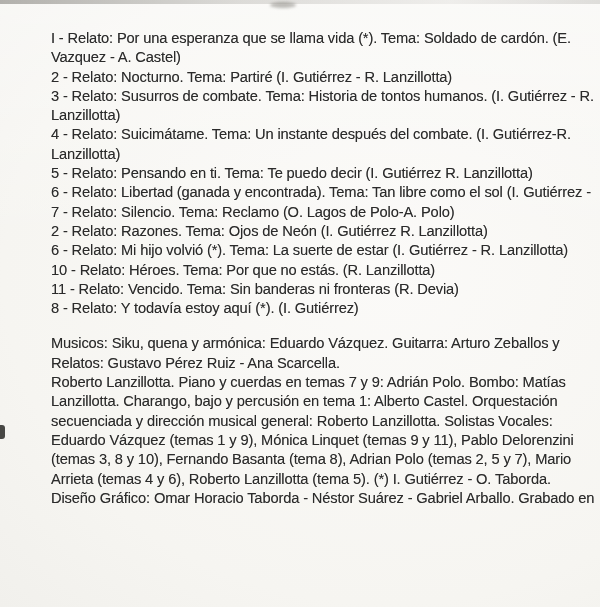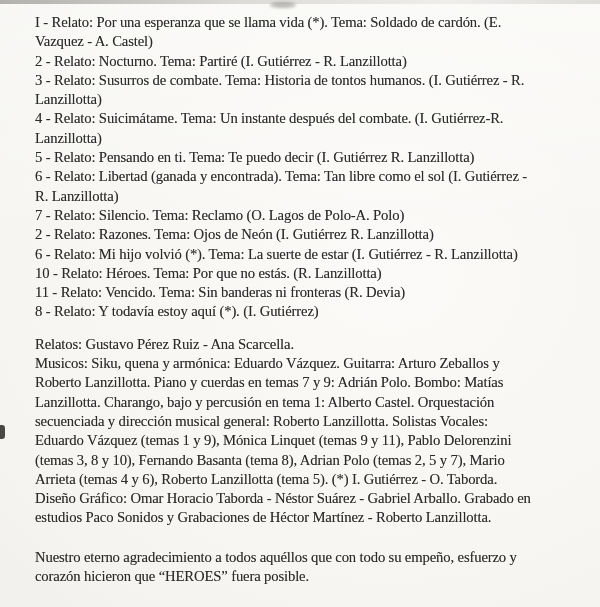--- a/index.html
+++ b/index.html
@@ -44,21 +44,21 @@
     top: 0; left: 0;
     box-sizing: border-box;
     width: 600px; height: 607px;
     padding: 13px 26px 0 35px;
     color: #2b2b2b;
     font-size: 14.7px;
     line-height: 19.3px;
     letter-spacing: -0.15px;
     text-shadow: 0 0 0.4px rgba(30,30,30,0.38);
   }
-  .para { margin: 0; font-family: Liberation Serif, serif; }
+  .para { margin: 16px; }
   .para-credits { margin-top: 13px; }
   .para-ack { margin-top: 20px; }
   .tline { white-space: nowrap; }
 </style>
 </head>
 <body>
 
 <div class="scan-top-strip"></div>
 <div class="scan-smudge"></div>
 <div class="scan-edge-speck"></div>
@@ -68,40 +68,34 @@
   <div class="para para-tracks">
     <div class="tline">I - Relato: Por una esperanza que se llama vida (*). Tema: Soldado de cardón. (E.</div>
     <div class="tline">Vazquez - A. Castel)</div>
     <div class="tline">2 - Relato: Nocturno. Tema: Partiré (I. Gutiérrez - R. Lanzillotta)</div>
     <div class="tline">3 - Relato: Susurros de combate. Tema: Historia de tontos humanos. (I. Gutiérrez - R.</div>
     <div class="tline">Lanzillotta)</div>
     <div class="tline">4 - Relato: Suicimátame. Tema: Un instante después del combate. (I. Gutiérrez-R.</div>
     <div class="tline">Lanzillotta)</div>
     <div class="tline">5 - Relato: Pensando en ti. Tema: Te puedo decir (I. Gutiérrez R. Lanzillotta)</div>
     <div class="tline">6 - Relato: Libertad (ganada y encontrada). Tema: Tan libre como el sol (I. Gutiérrez -</div>
-    <div class="tline">R. Lanzillotta)</div>
     <div class="tline">7 - Relato: Silencio. Tema: Reclamo (O. Lagos de Polo-A. Polo)</div>
     <div class="tline">2 - Relato: Razones. Tema: Ojos de Neón (I. Gutiérrez R. Lanzillotta)</div>
     <div class="tline">6 - Relato: Mi hijo volvió (*). Tema: La suerte de estar (I. Gutiérrez - R. Lanzillotta)</div>
     <div class="tline">10 - Relato: Héroes. Tema: Por que no estás. (R. Lanzillotta)</div>
     <div class="tline">11 - Relato: Vencido. Tema: Sin banderas ni fronteras (R. Devia)</div>
     <div class="tline">8 - Relato: Y todavía estoy aquí (*). (I. Gutiérrez)</div>
   </div>
 
   <div class="para para-credits">
+    <div class="tline">Musicos: Siku, quena y armónica: Eduardo Vázquez. Guitarra: Arturo Zeballos y</div>
     <div class="tline">Relatos: Gustavo Pérez Ruiz - Ana Scarcella.</div>
-    <div class="tline">Musicos: Siku, quena y armónica: Eduardo Vázquez. Guitarra: Arturo Zeballos y</div>
     <div class="tline">Roberto Lanzillotta. Piano y cuerdas en temas 7 y 9: Adrián Polo. Bombo: Matías</div>
     <div class="tline">Lanzillotta. Charango, bajo y percusión en tema 1: Alberto Castel. Orquestación</div>
     <div class="tline">secuenciada y dirección musical general: Roberto Lanzillotta. Solistas Vocales:</div>
     <div class="tline">Eduardo Vázquez (temas 1 y 9), Mónica Linquet (temas 9 y 11), Pablo Delorenzini</div>
     <div class="tline">(temas 3, 8 y 10), Fernando Basanta (tema 8), Adrian Polo (temas 2, 5 y 7), Mario</div>
     <div class="tline">Arrieta (temas 4 y 6), Roberto Lanzillotta (tema 5). (*) I. Gutiérrez - O. Taborda.</div>
     <div class="tline">Diseño Gráfico: Omar Horacio Taborda - Néstor Suárez - Gabriel Arballo. Grabado en</div>
-    <div class="tline">estudios Paco Sonidos y Grabaciones de Héctor Martínez - Roberto Lanzillotta.</div>
   </div>
 
-  <div class="para para-ack">
-    <div class="tline">Nuestro eterno agradecimiento a todos aquéllos que con todo su empeño, esfuerzo y</div>
-    <div class="tline">corazón hicieron que “HEROES” fuera posible.</div>
-  </div>
 
 </div>
 
 </body></html>

